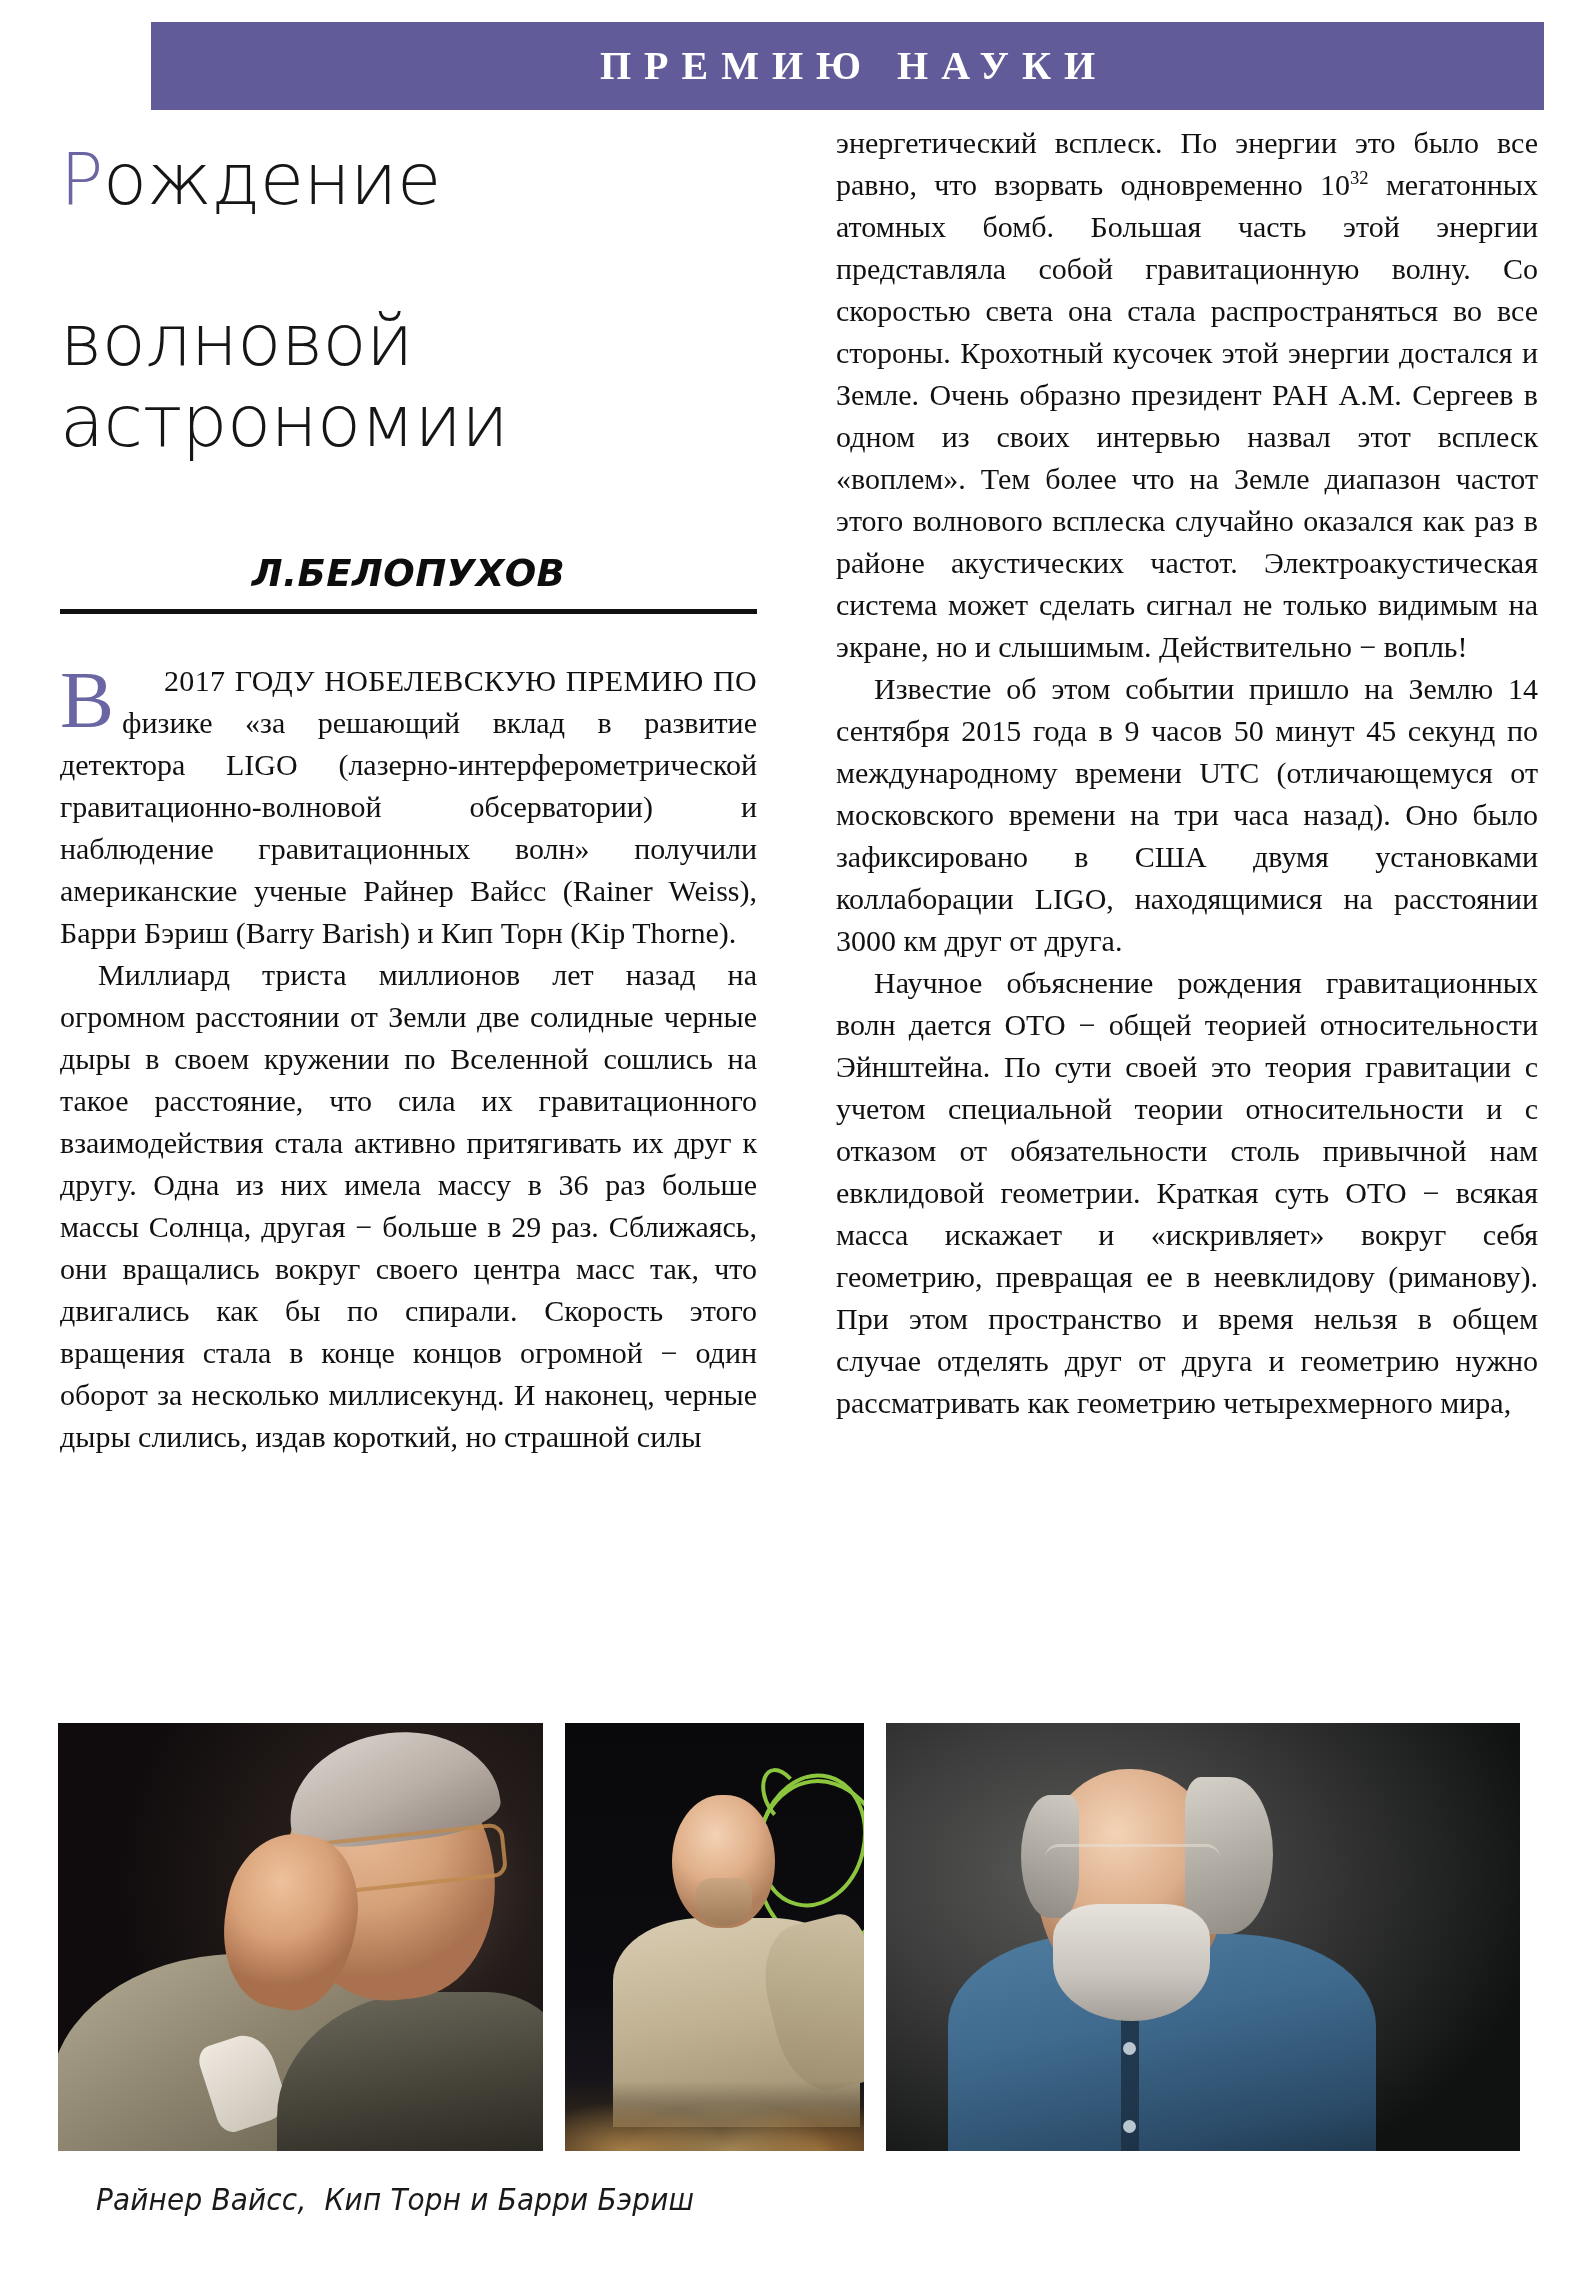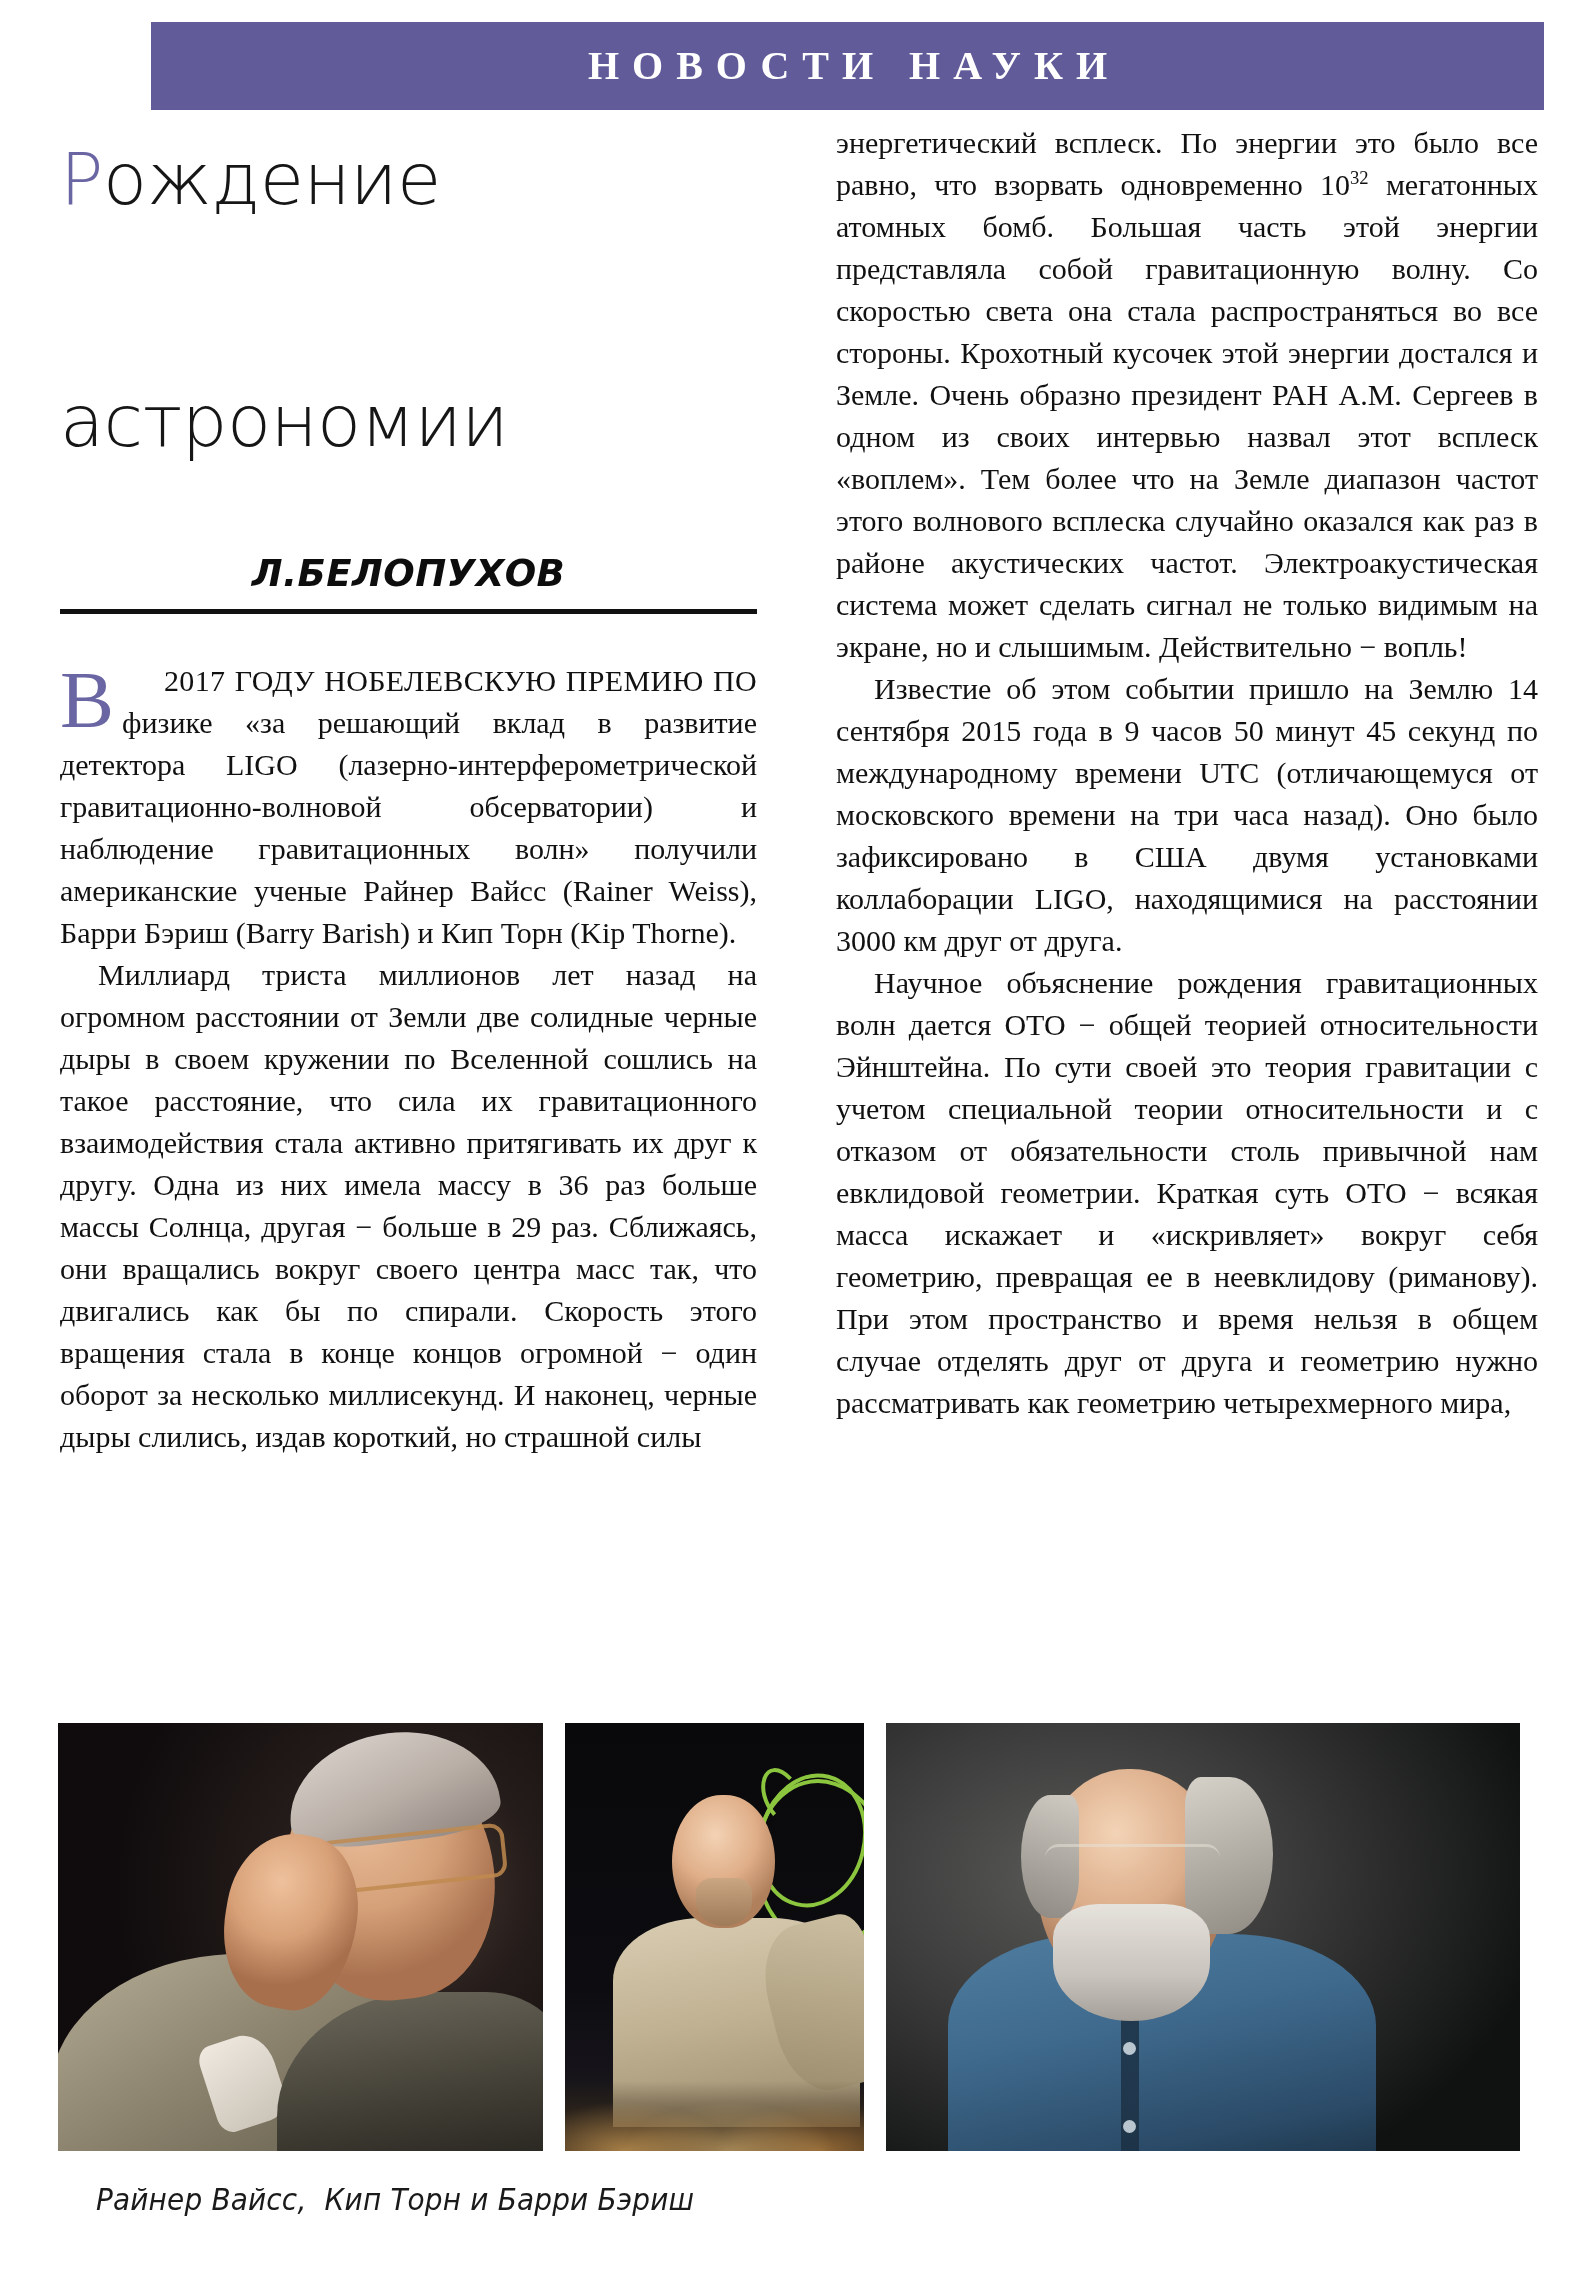--- a/index.html
+++ b/index.html
@@ -300,29 +300,29 @@
     white-space: pre;
     margin-left: 38px;
   }
 </style>
 </head>
 <body>
 
 <div class="page">
 
   <div class="header-band">
-    <div class="rubric">НОВОСТИ НАУКИ</div>
+    <div class="rubric">ПРЕМИЮ НАУКИ</div>
   </div>
 
   <div class="col col-left">
 
     <h1 class="title">
       <span><span class="dropletter">Р</span><span>ождение</span></span><br>
       <br>
-      <br>
+      <span>волновой</span><br>
       <span>астрономии</span>
     </h1>
 
     <div class="byline">Л.БЕЛОПУХОВ</div>
     <div class="byline-rule"></div>
 
     <div class="body-text lead">
       <p><span class="dropcap">В</span><span class="smallcaps">2017 ГОДУ НОБЕЛЕВСКУЮ ПРЕМИЮ ПО</span> <span>физике «за решающий вклад в развитие детектора LIGO (лазерно-интерферометрической гравитационно-волновой обсерватории) и наблюдение гравитационных волн» получили американские ученые Райнер Вайсс (Rainer Weiss), Барри Бэриш (Barry Barish) и Кип Торн (Kip Thorne).</span></p>
       <p class="indent">Миллиард триста миллионов лет назад на огромном расстоянии от Земли две солидные черные дыры в своем кружении по Вселенной сошлись на такое расстояние, что сила их гравитационного взаимодействия стала активно притягивать их друг к другу. Одна из них имела массу в 36 раз больше массы Солнца, другая − больше в 29 раз. Сближаясь, они вращались вокруг своего центра масс так, что двигались как бы по спирали. Скорость этого вращения стала в конце концов огромной − один оборот за несколько миллисекунд. И наконец, черные дыры слились, издав короткий, но страшной силы</p>
     </div>

